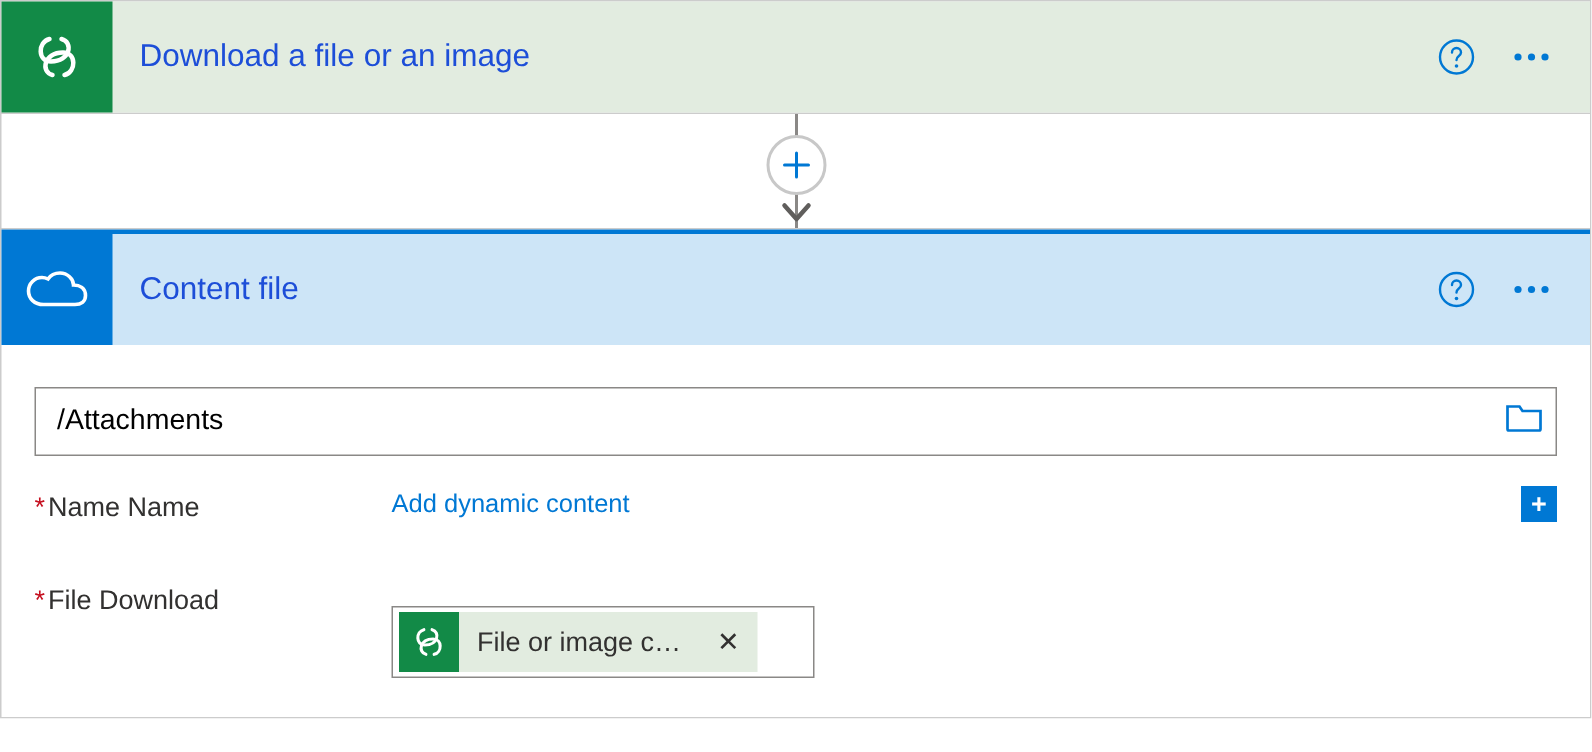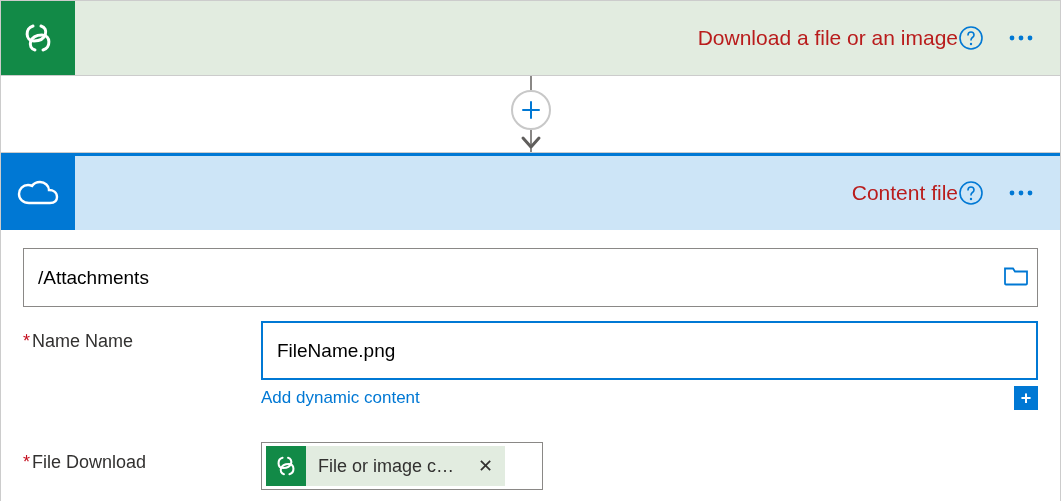--- a/index.html
+++ b/index.html
@@ -26,23 +26,22 @@
     width: 74px; height: 74px;
     display: flex; align-items: center; justify-content: center;
     color: #fff;
   }
   .hdr-icon.green { background: #128a47; }
   .hdr-icon.blue  { background: #0078d4; }
   .hdr-title {
     font-size: 21px;
     font-weight: 400;
     margin-left: 18px;
-    color: #b91c1c;
+    color: #1d4ed8;
     flex: 1;
-    text-align: right;
   }
   .hdr-actions {
     display: flex;
     align-items: center;
     gap: 24px;
     padding-right: 26px;
   }
   .help-btn, .more-btn {
     display: flex; align-items: center; justify-content: center;
     cursor: pointer;
@@ -102,28 +101,29 @@
     padding-top: 10px;
     font-size: 18px;
     color: #323130;
   }
   .req { color: #c50f1f; margin-right: 2px; }
   .field-control {
     flex: 1;
   }
   .input {
     width: 100%;
-    height: 59px;
+    height: 46px;
     border: 1px solid #8a8886;
     padding: 0 14px;
     font-size: 19px;
     font-family: inherit;
     display: flex; align-items: flex-end;
     position: relative;
     gap: 10px;
+    margin-top: 10px;
   }
   .input.focused { border: 2px solid #0078d4; }
   .input input {
     border: none; outline: none;
     width: 100%; height: 100%;
     font-size: 19px; font-family: inherit;
     padding: 0;
     background: transparent;
   }
   .folder-btn {
@@ -149,21 +149,21 @@
     display:flex; align-items:center; justify-content:center;
     font-weight: bold;
     font-size: 18px;
     cursor: pointer;
   }
   .content-input {
     width: 282px;
     height: 48px;
     border: 1px solid #8a8886;
     padding: 4px;
-    display:flex; align-items:center;
+    display:flex; align-items:center;margin-top:24px;
   }
   .token {
     height: 40px;
     display:flex; align-items:center;
     background: #e2ece0;
   }
   .token-icon {
     width: 40px; height: 40px;
     background: #128a47;
     display:flex; align-items:center; justify-content:center;
@@ -267,23 +267,20 @@
           </span>
         </div>
       </div>
     </div>
 
     <div class="field-row">
       <div class="field-label">
         <span class="req">*</span><span>Name Name</span>
       </div>
       <div class="field-control">
-        <div class="input focused">
-          <input type="text" value="FileName.png" style="">
-        </div>
         <div class="dynamic-row">
           <span class="dynamic-link">Add dynamic content</span>
           <span class="dynamic-plus">+</span>
         </div>
       </div>
     </div>
 
     <div class="field-row" style="margin-bottom:0">
       <div class="field-label">
         <span class="req">*</span><span>File Download</span>

